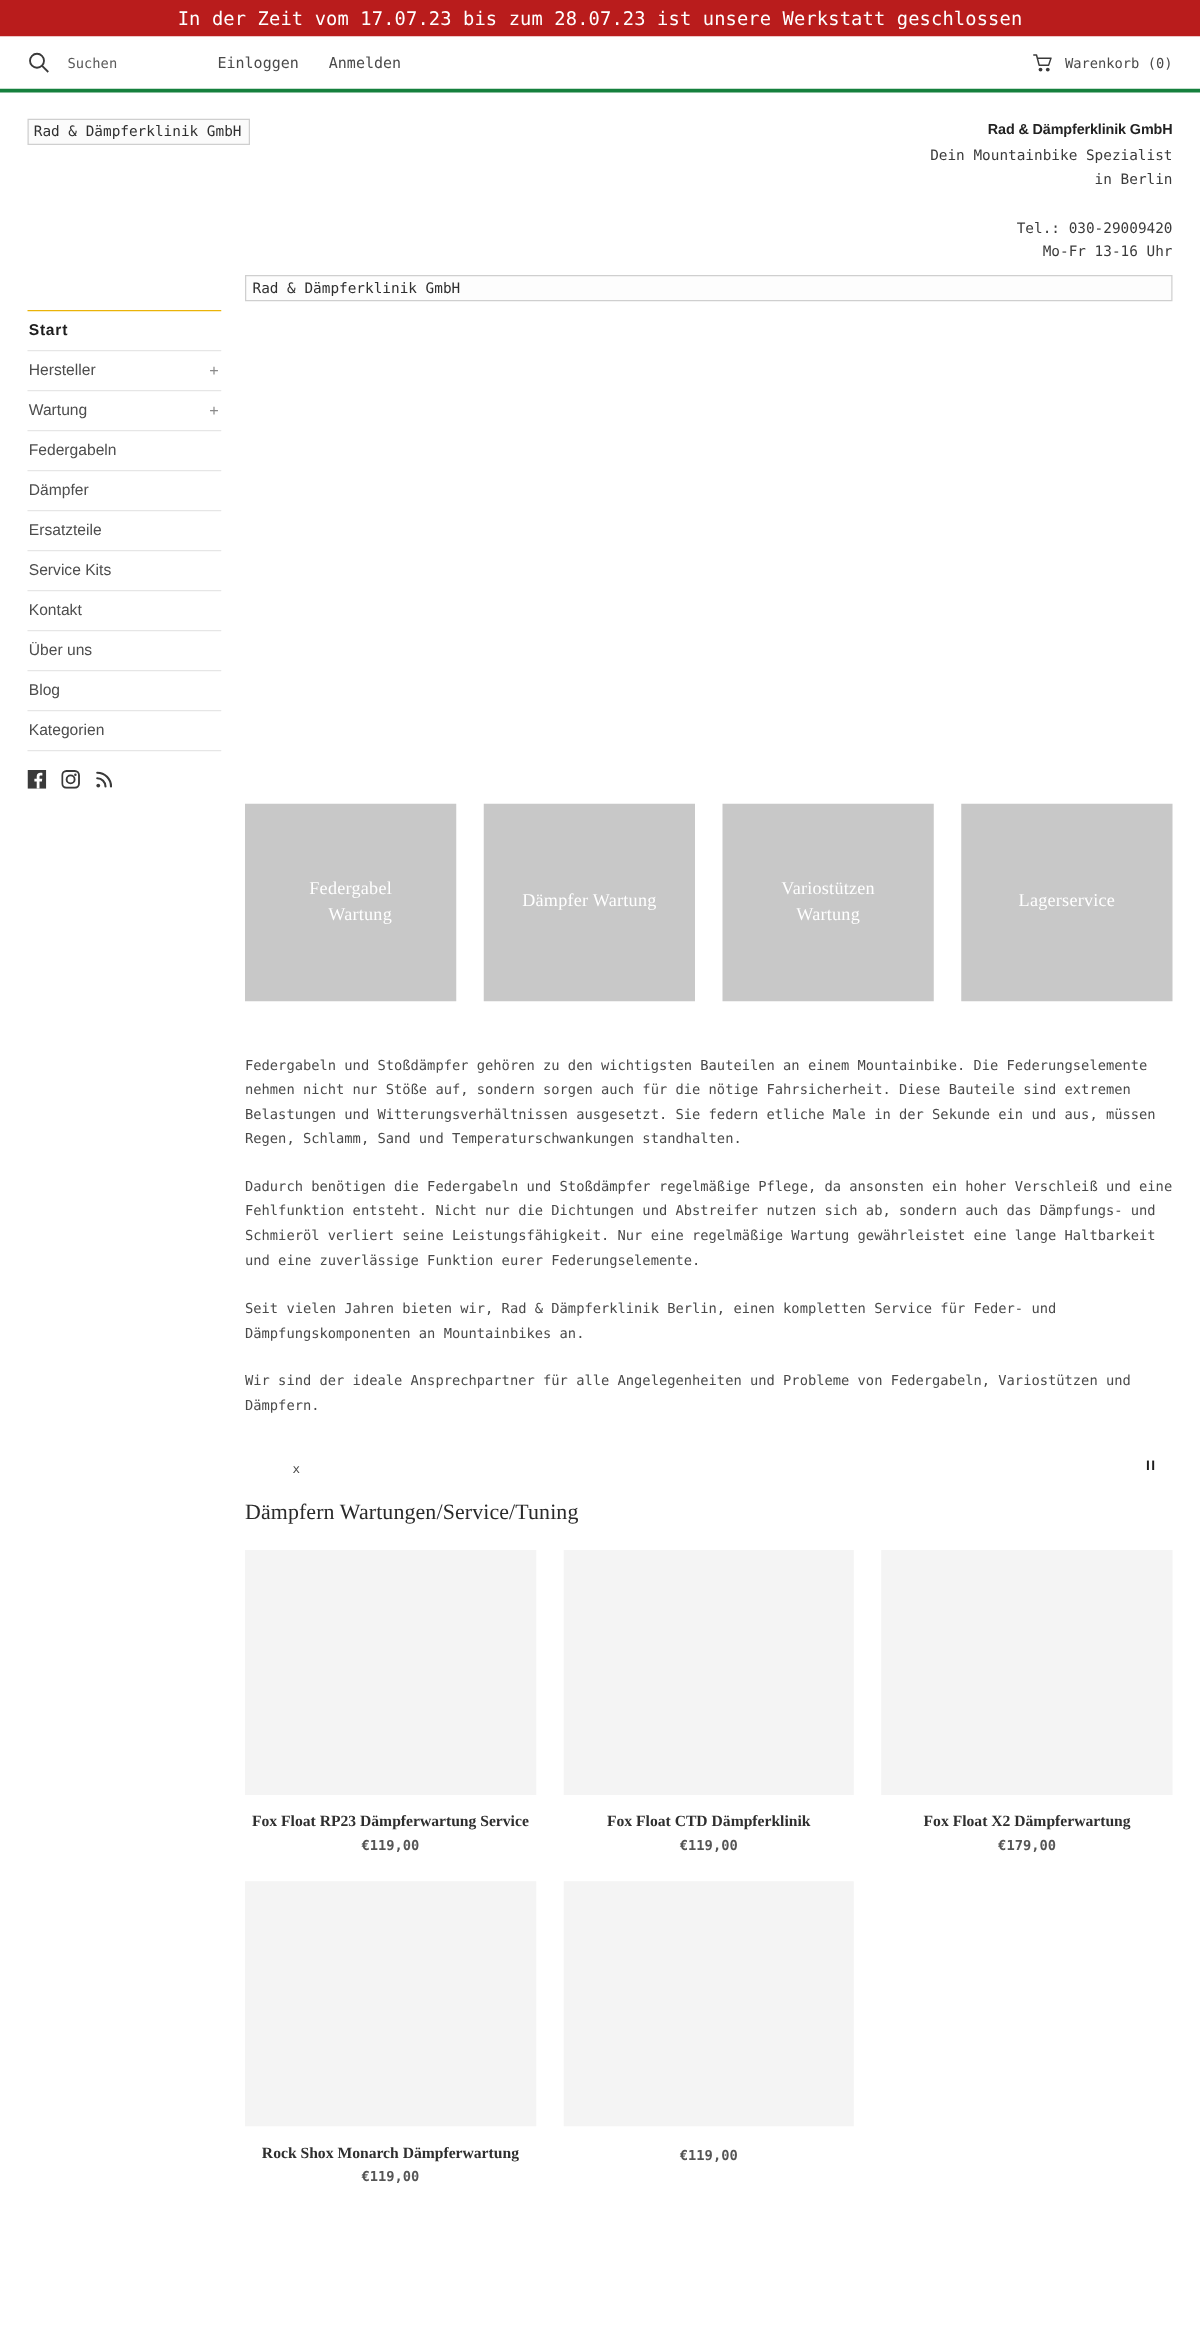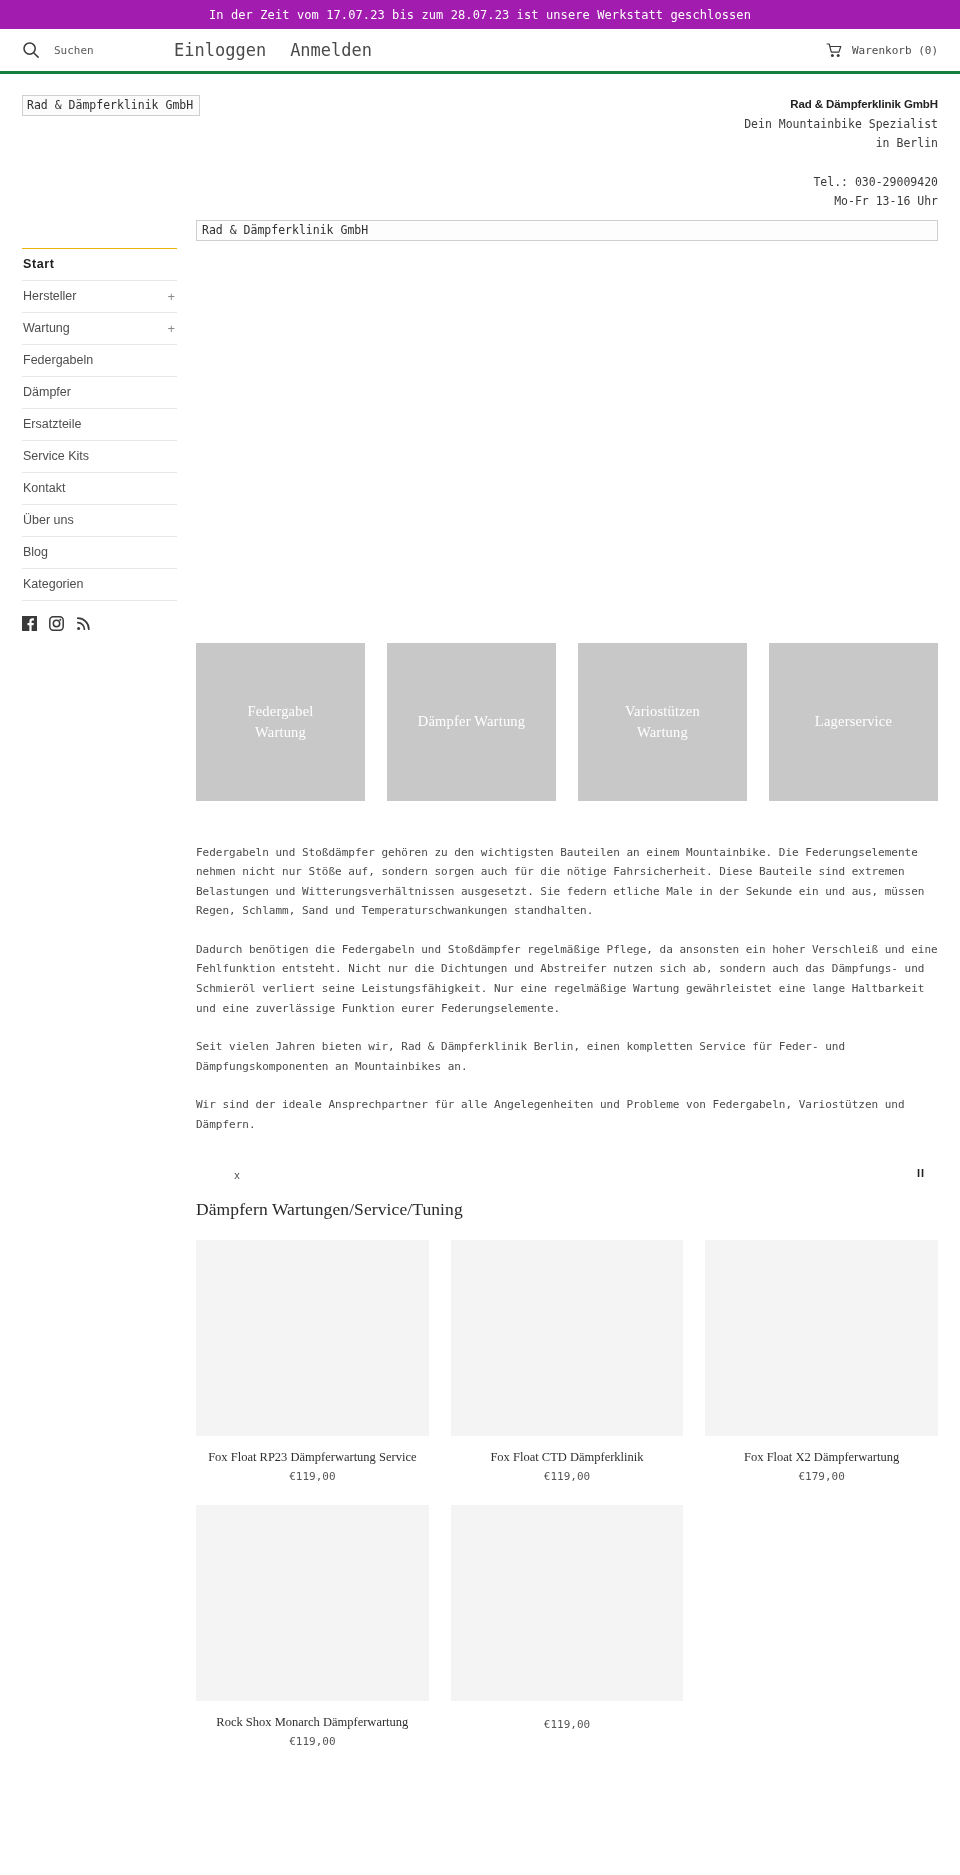--- a/index.html
+++ b/index.html
@@ -9,28 +9,28 @@
     width: 960px;
     background: #ffffff;
     font-family: "DejaVu Sans", sans-serif;
     color: #333333;
     -webkit-font-smoothing: antialiased;
   }
   body { width: 960px; min-height: 1875px; overflow-x: hidden; }
 
   
   .announcement {
-    background: #a21caf;
+    background: #b91c1c;
     color: #ffffff;
     height: 29px;
     display: flex;
     align-items: center;
     justify-content: center;
     font-family: "DejaVu Sans Mono", monospace;
-    font-size: 12px;
+    font-size: 15px;
     letter-spacing: .1px;
   }
 
   
   .topbar {
     height: 45px;
     display: flex;
     align-items: center;
     padding: 0 22px;
     border-bottom: 3px solid #15803d;
@@ -50,21 +50,21 @@
     font-family: "DejaVu Sans Mono", monospace;
     font-size: 11px;
     color: #4a4a4a;
     width: 100px;
     padding: 0;
   }
   .search-input::placeholder { color: #5a5a5a; }
   .topnav { display: flex; align-items: center; gap: 24px; }
   .topnav a {
     font-family: "DejaVu Sans Mono", monospace;
-    font-size: 17px;
+    font-size: 12px;
     color: #4a4a4a;
     text-decoration: none;
   }
   .cart {
     margin-left: auto;
     display: flex;
     align-items: center;
     gap: 9px;
     font-family: "DejaVu Sans Mono", monospace;
     font-size: 11px;
@@ -234,21 +234,21 @@
     grid-template-columns: repeat(3, 1fr);
     column-gap: 22px;
     row-gap: 22px;
   }
   .product-card { display: flex; flex-direction: column; }
   .product-thumb {
     width: 100%;
     height: 196px;
     background: #f4f4f4;
   }
-  .product-info { text-align: center; padding-top: 13px; }
+  .product-info { text-align: center; padding-top: 13px; font-weight: bold; }
   .product-title {
     font-family: "Liberation Serif", serif;
     font-size: 12.5px;
     color: #2f2f2f;
     line-height: 17px;
     display: block;
     text-decoration: none;
   }
   .product-price {
     font-family: "DejaVu Sans Mono", monospace;
@@ -399,21 +399,21 @@
         </svg>
       </span>
     </div>
   </aside>
 
   <main class="main">
 
     <div class="banner-box">Rad &amp; Dämpferklinik GmbH</div>
 
     <section class="tiles">
-      <a href="#" class="tile" style="text-decoration:none;">
+      <a href="#" class="tile" style="text-decoration:none;text-align:right;">
         <span>
           <span>Federgabel</span><br>
           <span>Wartung</span>
         </span>
       </a>
       <a href="#" class="tile" style="text-decoration:none;">
         <span>
           <span>Dämpfer Wartung</span>
         </span>
       </a>

